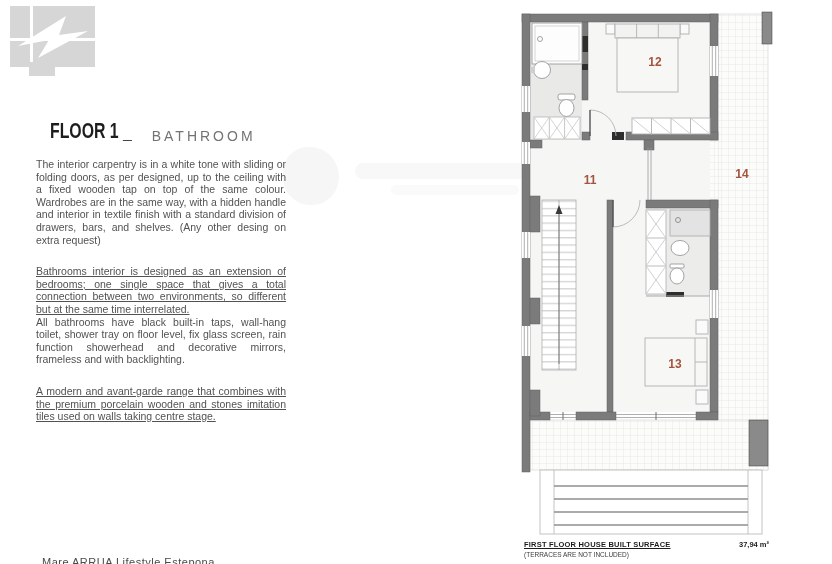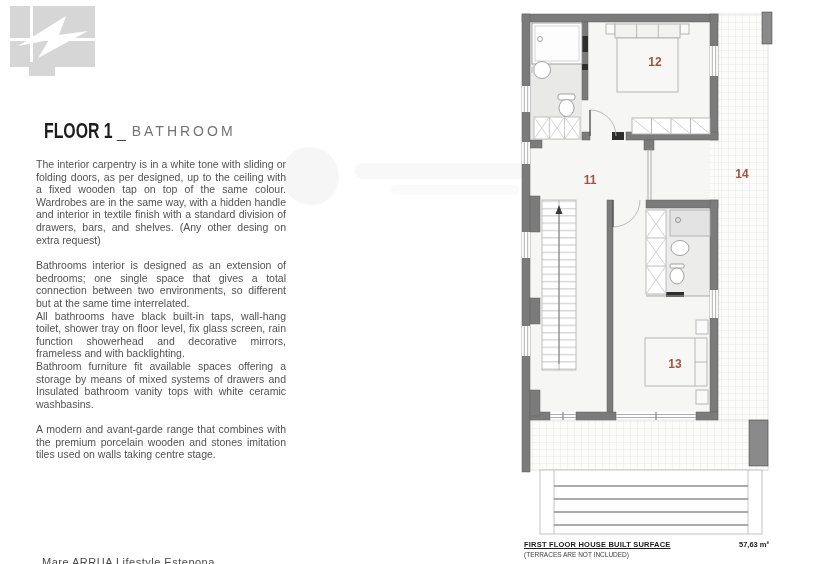--- a/index.html
+++ b/index.html
@@ -2,33 +2,33 @@
 <html><head>
 <meta charset="utf-8">
 <style>
   html,body{margin:0;padding:0;background:#e8e8e8;}
   .page{
     position:relative;width:832px;height:564px;background:#ffffff;
     font-family:"Liberation Sans",sans-serif;overflow:hidden;margin:0 auto;
   }
   
   .logo{position:absolute;left:10px;top:6px;width:85px;height:70px;}
-  .title-row{position:absolute;left:44px;top:118px;width:320px;display:flex;align-items:center;}
+  .title-row{position:absolute;left:50px;top:118px;width:320px;display:flex;align-items:flex-end;gap:14px;}
   .title-main{
     display:inline-block;font-size:22px;font-weight:bold;color:#1d1d1d;
     transform:scaleX(0.72);transform-origin:left bottom;letter-spacing:0px;white-space:nowrap;
   }
   .title-sub{font-size:14px;font-weight:400;color:#737373;letter-spacing:3px;margin-left:-26px;white-space:nowrap;}
   
   .copy{
     position:absolute;left:36px;top:158px;width:250px;
     font-size:10.5px;line-height:12.6px;color:#525252;text-align:justify;
   }
   .copy p{margin:0;}
-  .copy p.gap{margin-top:13px;}
+  .copy p.gap{margin-top:19px;text-decoration:underline;}
   .footer-clip{
     position:absolute;left:42px;top:556px;width:260px;height:8px;overflow:hidden;
     font-size:11px;color:#4a4a4a;letter-spacing:0.5px;
   }
   
   .watermark{position:absolute;left:283px;top:143px;width:250px;height:66px;pointer-events:none;}
   .wm-blob{position:absolute;left:0;top:4px;width:56px;height:58px;background:#f6f6f6;border-radius:46% 54% 50% 50%;}
   .wm-bar1{position:absolute;left:72px;top:20px;width:176px;height:16px;background:#f8f8f8;border-radius:8px;}
   .wm-bar2{position:absolute;left:108px;top:42px;width:128px;height:10px;background:#fafafa;border-radius:5px;}
   
@@ -63,21 +63,20 @@
   <div class="watermark">
     <div class="wm-blob"></div>
     <div class="wm-bar1"></div>
     <div class="wm-bar2"></div>
   </div>
 
   <div class="copy">
     <p>The interior carpentry is in a white tone with sliding or folding doors, as per designed, up to the ceiling with a fixed wooden tap on top of the same colour. Wardrobes are in the same way, with a hidden handle and interior in textile finish with a standard division of drawers, bars, and shelves. (Any other desing on extra request)</p>
     <p class="gap">Bathrooms interior is designed as an extension of bedrooms; one single space that gives a total connection between two environments, so different but at the same time interrelated.</p>
     <p>All bathrooms have black built-in taps, wall-hang toilet, shower tray on floor level, fix glass screen, rain function showerhead and decorative mirrors, frameless and with backlighting.</p>
-    <p>Bathroom furniture fit available spaces offering a storage by means of mixed systems of drawers and Insulated bathroom vanity tops with white ceramic washbasins.</p>
     <p class="gap">A modern and avant-garde range that combines with the premium porcelain wooden and stones imitation tiles used on walls taking centre stage.</p>
   </div>
 
   <div class="footer-clip">Mare ARRUA Lifestyle Estepona</div>
 
   <svg class="plan" viewBox="0 0 314 530">
     <defs>
       <pattern id="tiles" width="7" height="7" patternUnits="userSpaceOnUse">
         <path d="M7 0H0V7" fill="none" stroke="#dedede" stroke-width="0.7"></path>
       </pattern>
@@ -269,16 +268,16 @@
       <text class="room-num" x="72" y="176" text-anchor="middle">11</text>
       <text class="room-num" x="137" y="58" text-anchor="middle">12</text>
       <text class="room-num" x="157" y="360" text-anchor="middle">13</text>
       <text class="room-num" x="224" y="170" text-anchor="middle">14</text>
     </g>
   </svg>
 
   <div class="plan-caption">
     <div class="cap-title">FIRST FLOOR HOUSE BUILT SURFACE</div>
     <div class="cap-sub">(TERRACES ARE NOT INCLUDED)</div>
-    <div class="cap-value">57,63 m²</div>
+    <div class="cap-value">37,94 m²</div>
   </div>
 
 </div>
 
 </body></html>

